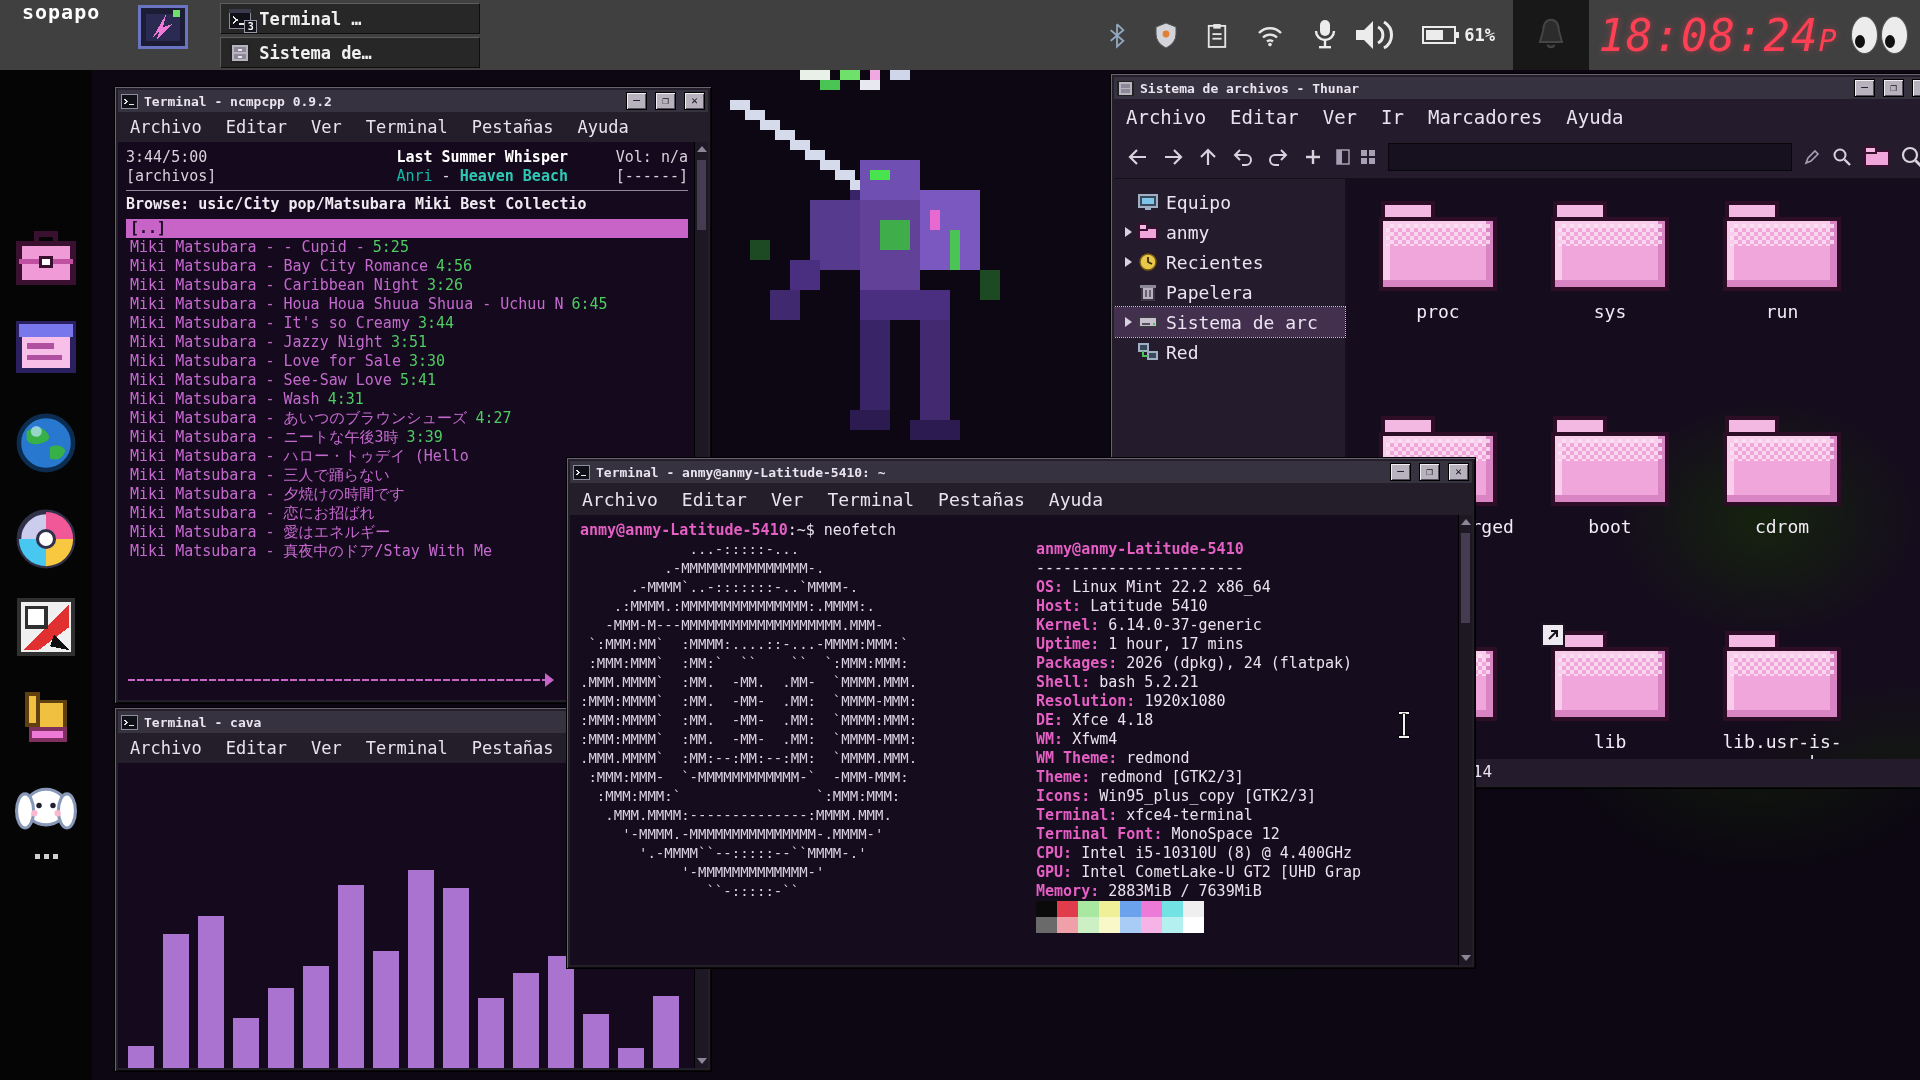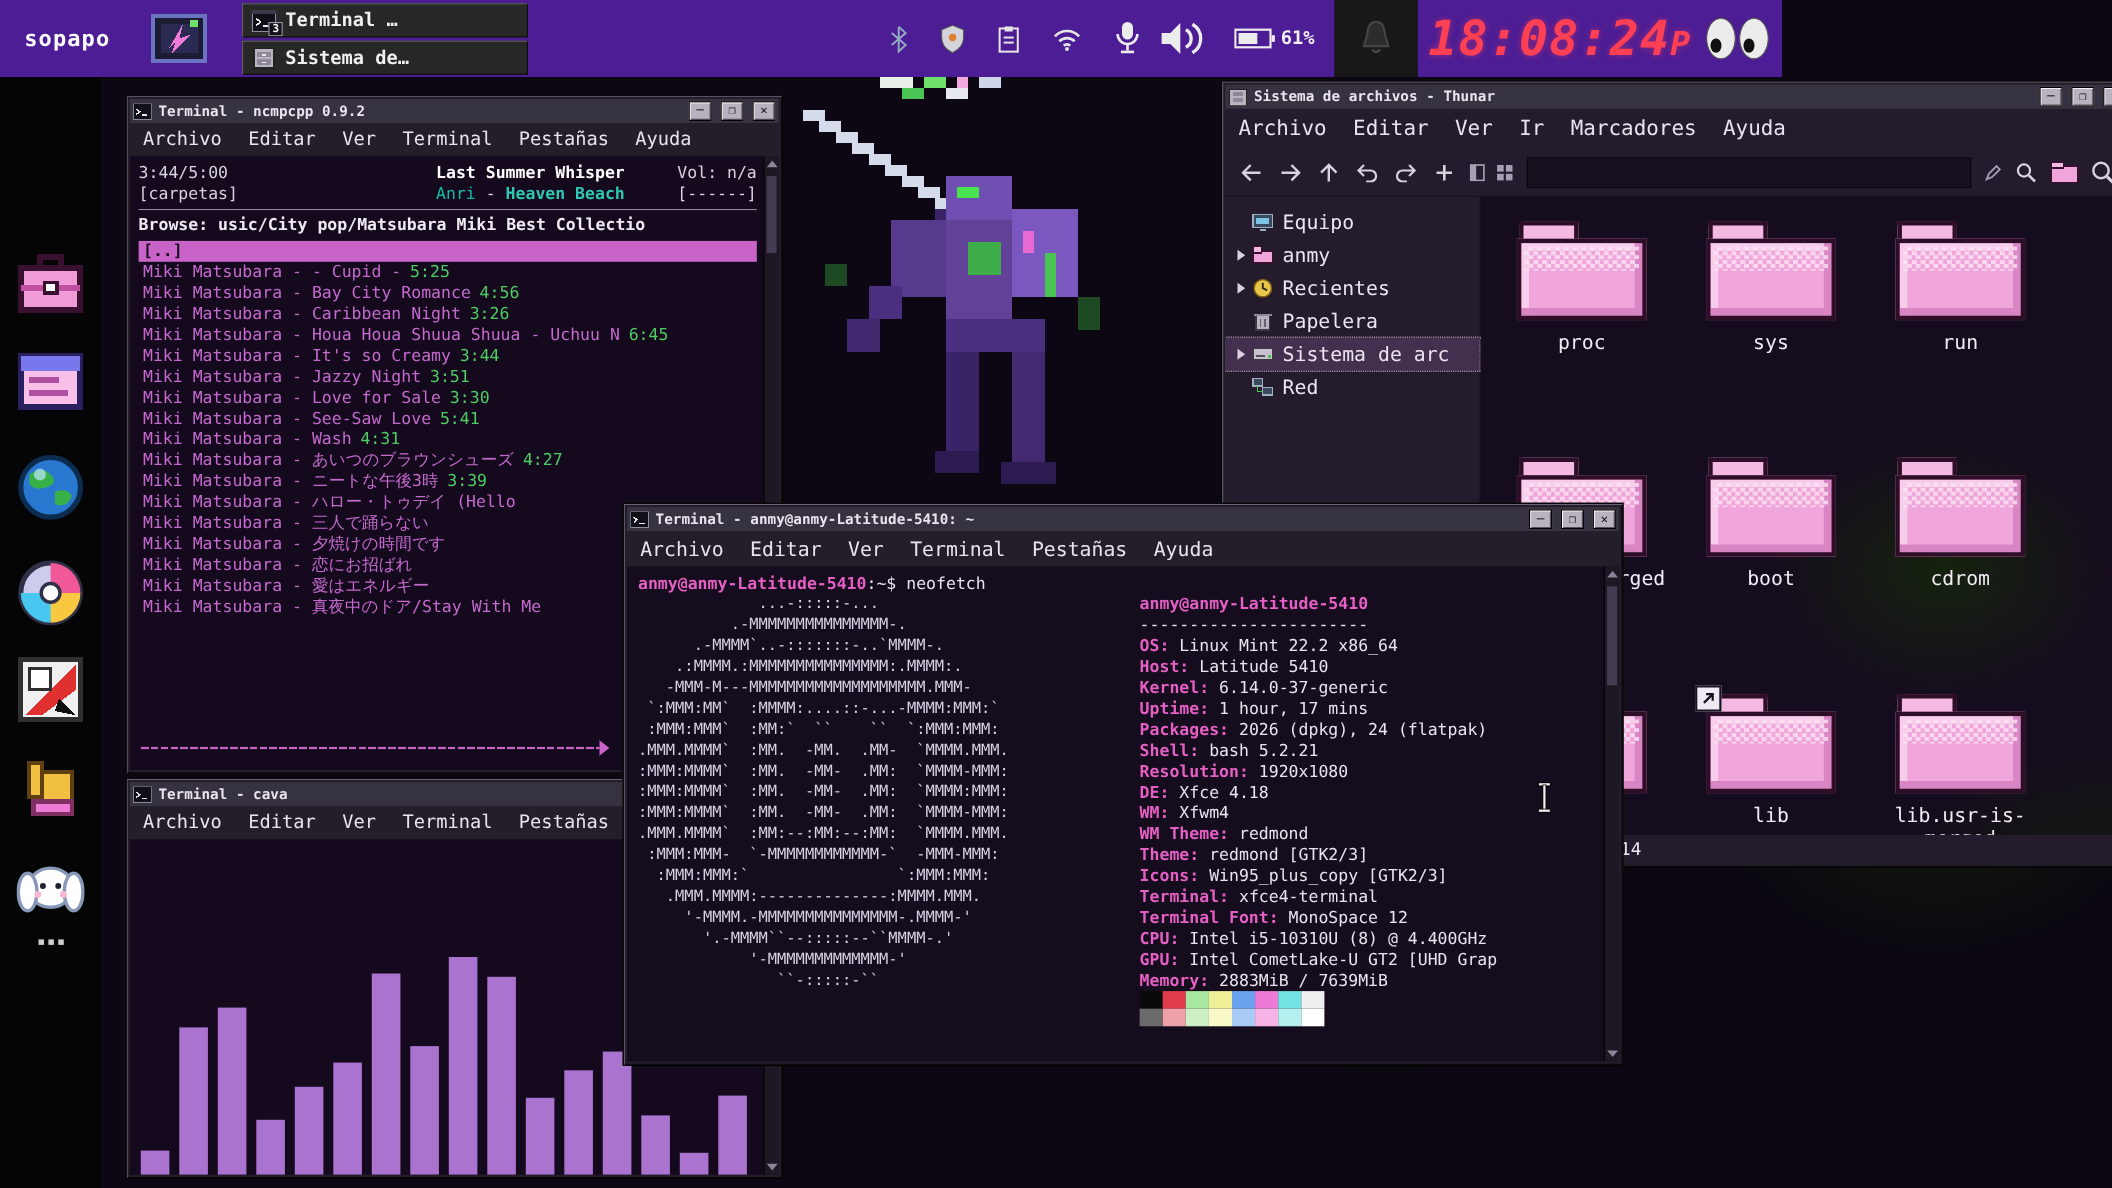--- a/index.html
+++ b/index.html
@@ -111,39 +111,39 @@
   .f-emblem{position:absolute;left:-10px;top:-8px;width:24px;height:24px;background:#efeaf2;
     border:2px solid #1c1322;display:flex;align-items:center;justify-content:center}
   .flabel{margin-top:10px;font-size:18px;color:#f2ecf6;max-width:155px;line-height:21px;
     overflow-wrap:break-word;margin-left:auto;margin-right:auto}
   .t-status{position:absolute;left:3px;right:3px;bottom:3px;height:26px;background:#241b2c;
     color:#ece5f1;font-size:16px;line-height:26px;padding-left:12px;white-space:nowrap;overflow:hidden}
   .t-scroll{position:absolute;right:0;top:0;bottom:0;width:15px;background:#241b2c;
     border-left:1px solid #120d18}
   .t-scroll .sb-thumb{top:24px;height:400px;background:#4a3f57}
   
-  #panel{position:absolute;left:0;top:0;width:1620px;height:70px;background:#4c1d95;
-    display:flex;align-items:center;z-index:8}
+  #panel{position:absolute;left:0;top:0;width:1920px;height:70px;background:#404040;
+    display:flex;align-items:flex-start;z-index:8}
   #menu-button{padding:0 22px;color:#ffffff;font-size:20px;font-weight:bold;letter-spacing:1px}
   #launcher{width:54px;height:54px;margin-left:14px}
   .taskbuttons{margin-left:30px;width:265px;position:relative;height:70px;flex:0 0 auto}
   .taskbtn{position:absolute;left:0;width:260px;height:31px;background:#272727;
     border:1px solid;border-color:#5d5d5d #0e0e0e #0e0e0e #5d5d5d;display:flex;align-items:center;
     gap:8px;padding:0 8px;color:#f0f0f0;font-size:17px;font-weight:bold;white-space:nowrap;overflow:hidden}
   #taskbtn-terminal{top:3px}
   #taskbtn-files{top:37px}
   .task-ico{width:22px;height:20px;position:relative;flex:0 0 auto}
   .badge{position:absolute;right:-6px;bottom:-4px;min-width:13px;height:13px;background:#14141c;
     border:1px solid #9a9aa8;color:#fff;font-size:10px;line-height:11px;text-align:center;font-weight:bold}
   #tray{margin-left:auto;display:flex;align-items:center;height:70px}
   .tray-ico{margin:0 14px;flex:0 0 auto;display:flex;align-items:center;justify-content:center}
   #battery-box{display:flex;align-items:center;gap:4px;margin:0 10px}
   #battery-label{color:#f0f0f0;font-size:17px;font-weight:bold}
   #bell-tile{width:76px;height:70px;background:#181818;display:flex;align-items:center;justify-content:center;margin-left:8px}
-  #clock{width:258px;text-align:center;font-size:44px;font-weight:bold;font-style:italic;
+  #clock{width:258px;text-align:center;font-size:44px;font-weight:normal;font-style:italic;
     color:#ff4054;letter-spacing:1px;text-shadow:0 0 7px rgba(255,64,84,.45);white-space:nowrap}
   #clock .suffix{font-size:30px}
   #eyes{display:flex;gap:3px;margin:0 12px 0 4px}
   .eye{width:27px;height:38px;background:#ececec;border:1px solid #555;border-radius:50%;position:relative}
   .pupil{position:absolute;left:3px;bottom:5px;width:10px;height:13px;background:#111;border-radius:50%}
   
   #dock{position:absolute;left:0;top:70px;width:92px;bottom:0;background:#050505;z-index:7;
     display:flex;flex-direction:column;align-items:center}
   .dock-item{width:62px;height:62px;flex:0 0 auto}
   #dock-pager{display:flex;gap:4px;margin-top:16px}
@@ -380,21 +380,21 @@
       <span>Editar</span>
       <span>Ver</span>
       <span>Terminal</span>
       <span>Pestañas</span>
       <span>Ayuda</span>
     </div>
   <div class="term">
     <div class="np-head">
       <div class="np-left">
         <div>3:44/5:00</div>
-        <div>[carpetas]</div>
+        <div>[archivos]</div>
       </div>
       <div class="np-center">
         <div class="np-song">Last Summer Whisper</div>
         <div>
           <span class="np-artist">Anri</span><span> - </span><span class="np-album">Heaven Beach</span>
         </div>
       </div>
       <div class="np-right">
         <div>Vol: n/a</div>
         <div>[------]</div>

